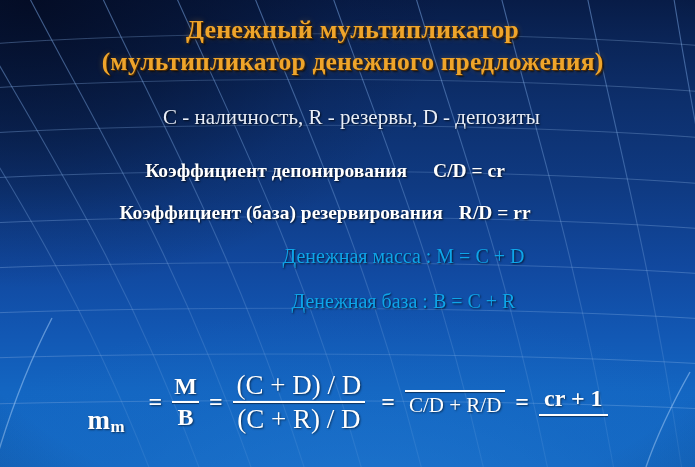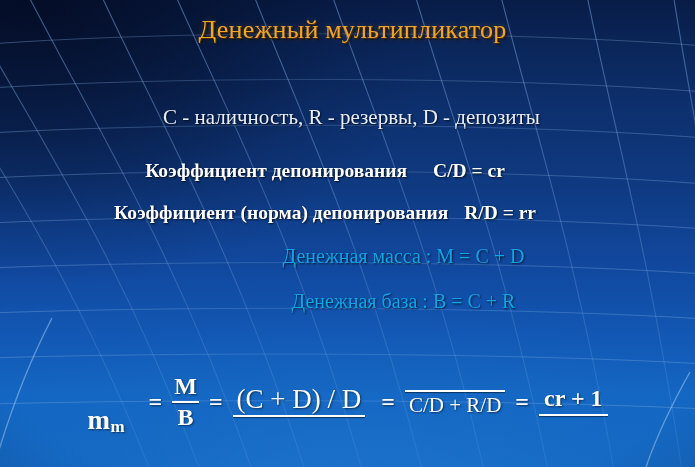--- a/index.html
+++ b/index.html
@@ -70,21 +70,21 @@
   .title-block {
     position: absolute;
     top: 14px;
     left: 0;
     width: 695px;
     text-align: center;
   }
   .title-line {
     color: #efa52b;
     font-family: "Liberation Serif", serif;
-    font-weight: normal;
+    font-weight: bold;
     font-size: 26px;
     line-height: 32px;
     letter-spacing: 0.2px;
     text-shadow:
       1px 1px 0 #4a2a05,
       2px 2px 2px rgba(0,0,0,0.65),
       0 0 6px rgba(255,170,40,0.30);
     white-space: nowrap;
     margin-left: 10px;
   }
@@ -262,30 +262,31 @@
       </g>
     </svg>
   </div>
 
   <div class="bg-vignette"></div>
 
   <div class="content">
 
     <div class="title-block">
       <div class="title-line first">Денежный мультипликатор</div>
+      <div class="title-line second">(мультипликатор денежного предложения)</div>
     </div>
 
     <div class="legend-line">C - наличность, R - резервы, D - депозиты</div>
 
     <div class="coef-row r1">
       <span>Коэффициент депонирования</span><span class="coef-gap"></span><span>C/D = cr</span>
     </div>
 
     <div class="coef-row r2">
-      <span>Коэффициент (норма) депонирования</span><span class="coef-gap sm"></span><span>R/D = rr</span>
+      <span>Коэффициент (база) резервирования</span><span class="coef-gap sm"></span><span>R/D = rr</span>
     </div>
 
     <div class="defn-row d1">Денежная масса : M = C + D</div>
 
     <div class="defn-row d2">Денежная база : B = C + R</div>
 
     <div class="formula">
 
       <span class="f-lhs"><span>m</span><span class="sub">m</span></span>
 
@@ -295,20 +296,21 @@
         <span class="num">M</span>
         <span class="bar"></span>
         <span class="den">B</span>
       </span>
 
       <span class="f-eq">=</span>
 
       <span class="frac ser">
         <span class="num">(C + D) / D</span>
         <span class="bar"></span>
+        <span class="den">(C + R) / D</span>
       </span>
 
       <span class="f-sp"></span>
 
       <span class="f-eq">=</span>
 
       <span class="frac ser2">
         <span class="bar"></span>
         <span class="den">C/D + R/D</span>
       </span>

